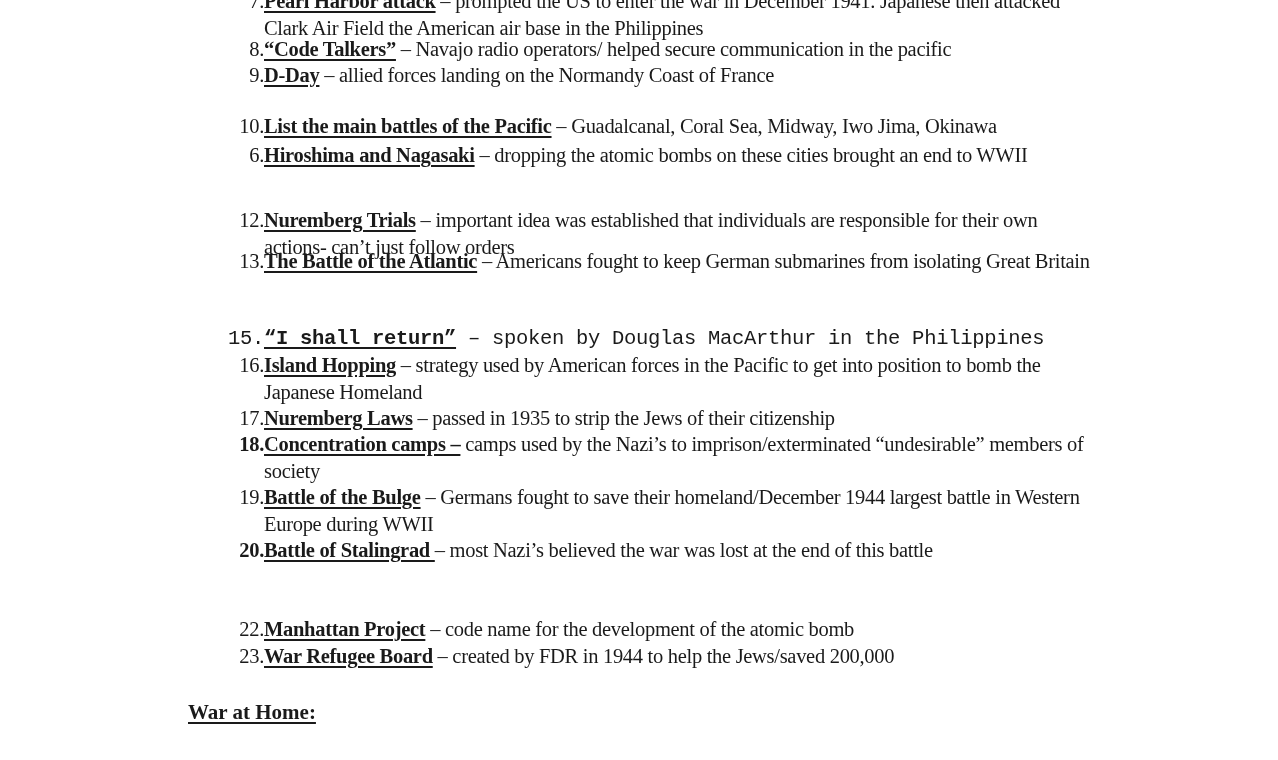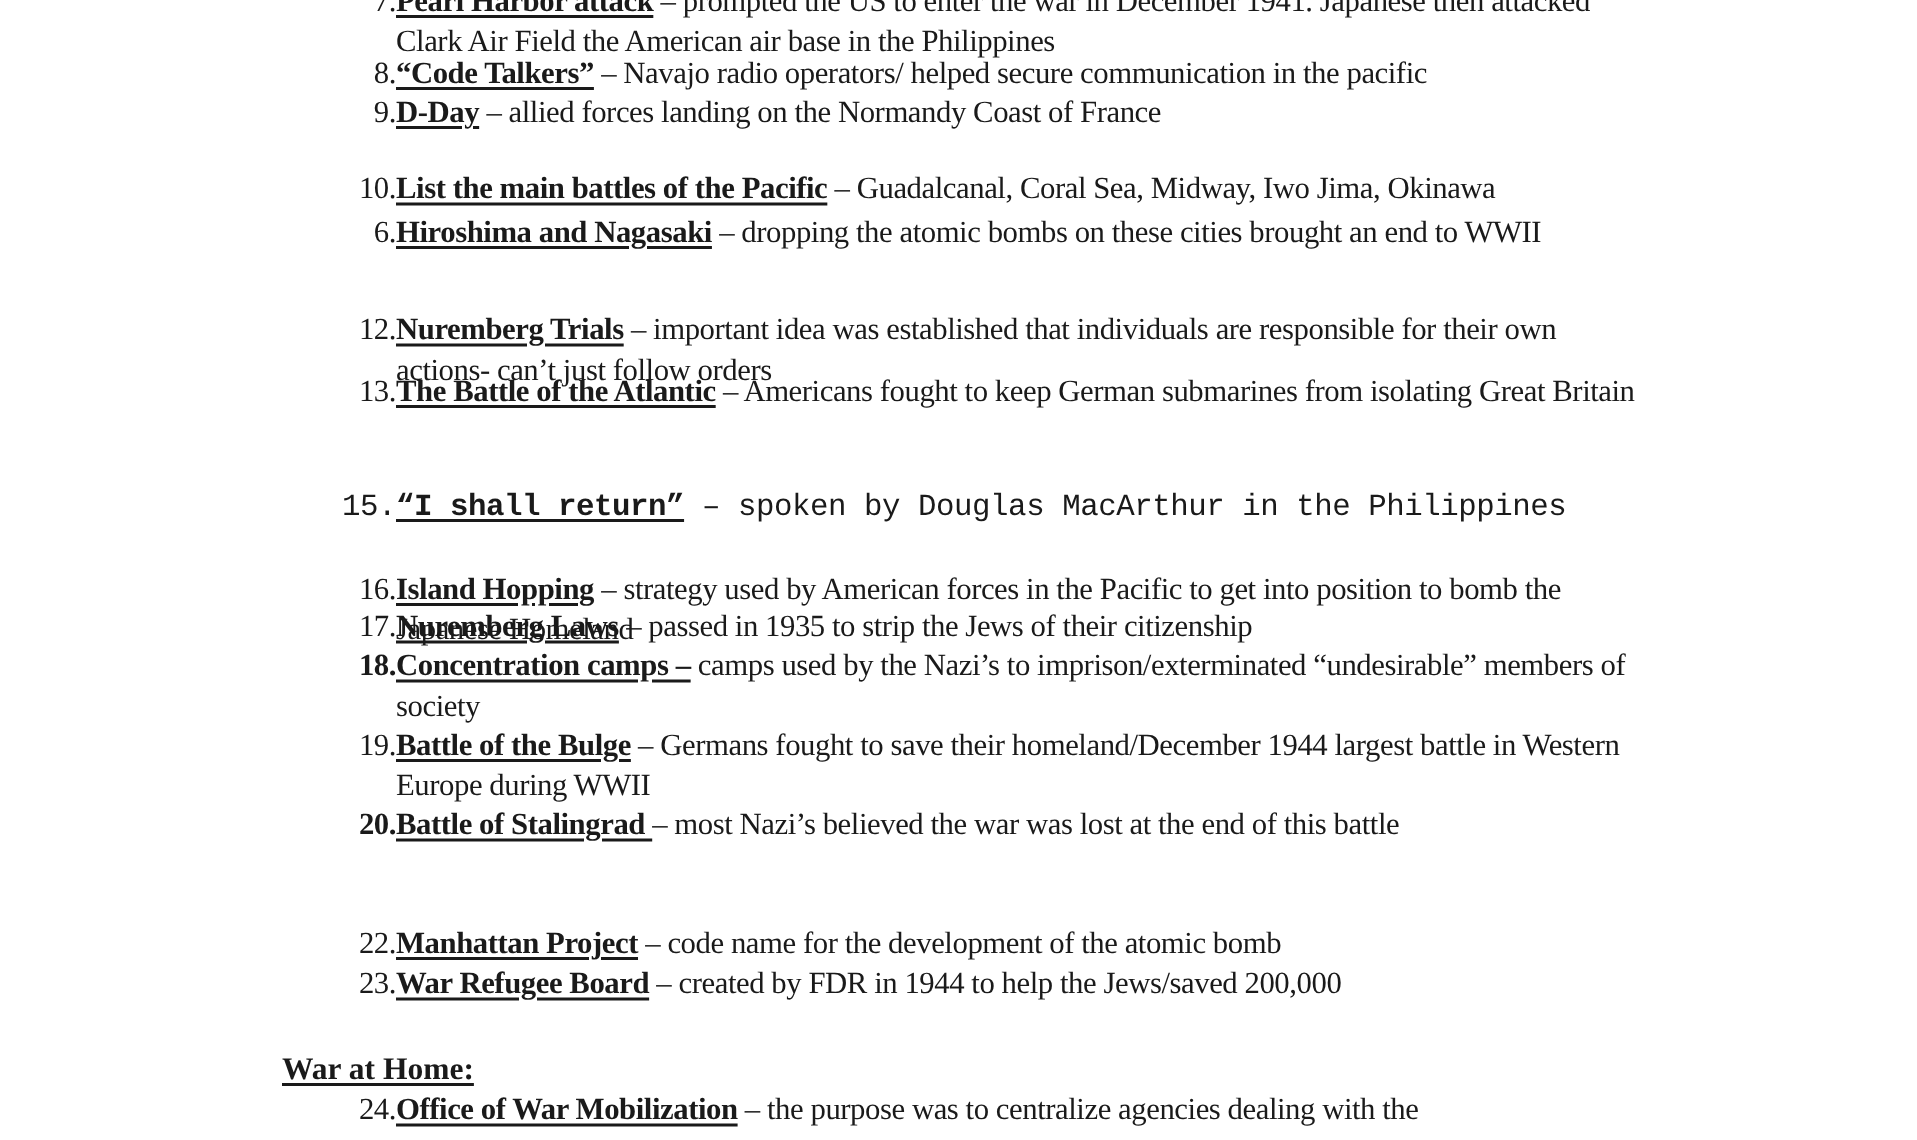--- a/index.html
+++ b/index.html
@@ -84,21 +84,21 @@
     <span class="num">13.</span>
     <span class="body"><span class="term">The Battle of the Atlantic</span><span> – Americans fought to keep German submarines from isolating Great Britain</span></span>
   </div>
 
 
   <div class="item" style="top:326px;font-family:Liberation Mono, monospace;">
     <span class="num">15.</span>
     <span class="body"><span class="term">“I shall return”</span><span> – spoken by Douglas MacArthur in the Philippines</span></span>
   </div>
 
-  <div class="item" style="top:352px;margin-top:28px;">
+  <div class="item" style="top:352px;">
     <span class="num">16.</span>
     <span class="body"><span class="term">Island Hopping</span><span> – strategy used by American forces in the Pacific to get into position to bomb the Japanese Homeland</span></span>
   </div>
 
   <div class="item" style="top:405px;">
     <span class="num">17.</span>
     <span class="body"><span class="term">Nuremberg Laws</span><span> – passed in 1935 to strip the Jews of their citizenship</span></span>
   </div>
 
   <div class="item" style="top:431px;">
@@ -122,18 +122,14 @@
     <span class="body"><span class="term">Manhattan Project</span><span> – code name for the development of the atomic bomb</span></span>
   </div>
 
   <div class="item" style="top:643px;">
     <span class="num">23.</span>
     <span class="body"><span class="term">War Refugee Board</span><span> – created by FDR in 1944 to help the Jews/saved 200,000</span></span>
   </div>
 
   <div class="heading" style="top:700px;">War at Home:</div>
 
-  <div class="item" style="top:727px;">
-    <span class="num">24.</span>
-    <span class="body"><span class="term">Office of War Mobilization</span><span> – the purpose was to centralize agencies dealing with the</span></span>
-  </div>
 
 </div>
 
 </body></html>

